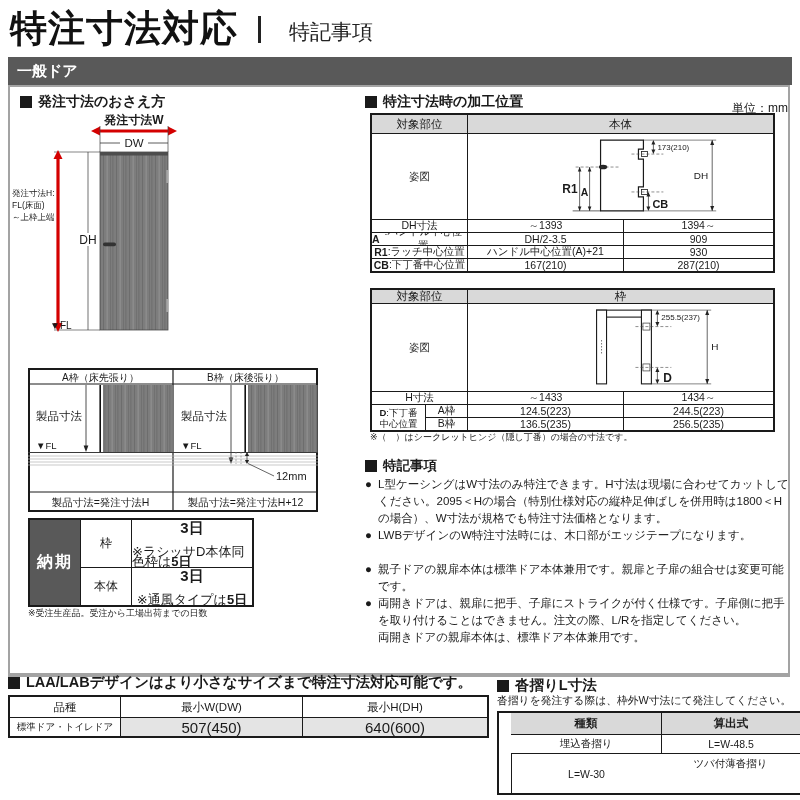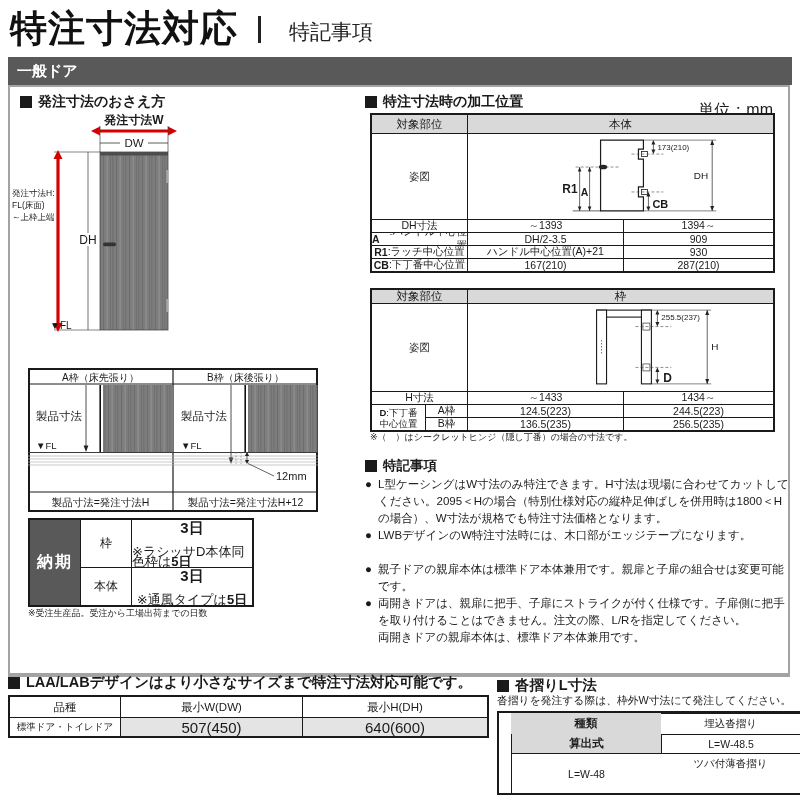--- a/index.html
+++ b/index.html
@@ -9,25 +9,25 @@
   
   .h-title{left:10px;top:4px;font-size:37px;font-weight:bold;letter-spacing:1px;color:#111;}
   .h-div{left:258px;top:16px;width:3px;height:27px;background:#222;}
   .h-sub{left:289px;top:18px;font-size:21px;color:#222;}
   .bar{left:8px;top:57px;width:784px;height:28px;background:#595959;}
   .bar span{display:block;padding-left:9px;line-height:28px;color:#fff;font-weight:bold;font-size:15px;}
   .mainbox{left:8px;top:85px;width:782px;height:592px;border:2px solid #a3a3a3;border-bottom-width:4px;box-sizing:border-box;background:#fff;}
   
   .sec{display:flex;align-items:center;gap:6px;font-weight:bold;font-size:14px;}
   .sec .mk{width:12px;height:12px;background:#1a1a1a;flex:0 0 auto;}
-  .unit{left:690px;top:100px;width:83px;text-align:right;font-size:16px;}
+  .unit{left:705px;top:100px;width:83px;text-align:right;font-size:12px;}
   
   .gt{display:grid;border:2px solid #1a1a1a;box-sizing:content-box;background:#fff;}
   .gt .cell{border-left:1px solid #1a1a1a;border-top:1px solid #1a1a1a;display:flex;align-items:center;justify-content:center;text-align:center;overflow:hidden;}
-  .gt .nl{border-left:none;text-align:right;} .gt .nt{border-top:none;}
+  .gt .nl{border-left:none;} .gt .nt{border-top:none;}
   .hd{background:#d9d9d9;}
   .f11{font-size:11.5px;} .f10{font-size:10.5px;} .f9{font-size:9.5px;}
   .b{font-weight:bold;}
   
   .t1{left:370px;top:113px;grid-template-columns:95px 156px 150px;grid-template-rows:18px 86px 13px 13px 13px 13px;}
   .t2{left:370px;top:288px;grid-template-columns:53px 42px 156px 150px;grid-template-rows:13px 88px 13px 13px 13px;}
   .sp2{grid-column:span 2;}
   .t2 .dlab{flex-direction:column;justify-content:center;line-height:11px;font-size:9.5px;}
   .smallnote{font-size:9px;color:#222;}
   
@@ -335,20 +335,20 @@
     <div class="cell vcell">640(600)</div>
   </div>
 
   <div class="abs sec" style="left:497px;top:676px;font-size:14.5px;">
     <span class="mk"></span>
     <span>沓摺りL寸法</span>
   </div>
   <div class="abs" style="left:497px;top:694px;font-size:10.8px;">沓摺りを発注する際は、枠外W寸法にて発注してください。</div>
   <div class="abs gt br">
     <div class="cell nl nt hd f11 b">種類</div>
+    <div class="cell nt hd f11 b">算出式</div>
     <div class="cell nl f10">埋込沓摺り</div>
-    <div class="cell nt hd f11 b">算出式</div>
     <div class="cell f10">L=W-48.5</div>
     <div class="cell nl f10">ツバ付薄沓摺り</div>
-    <div class="cell f10" style="grid-row:3 / 5;">L=W-48</div>
+    <div class="cell f10" style="grid-row:3 / 5;">L=W-30</div>
   </div>
 
 </div>
 
 </body></html>

